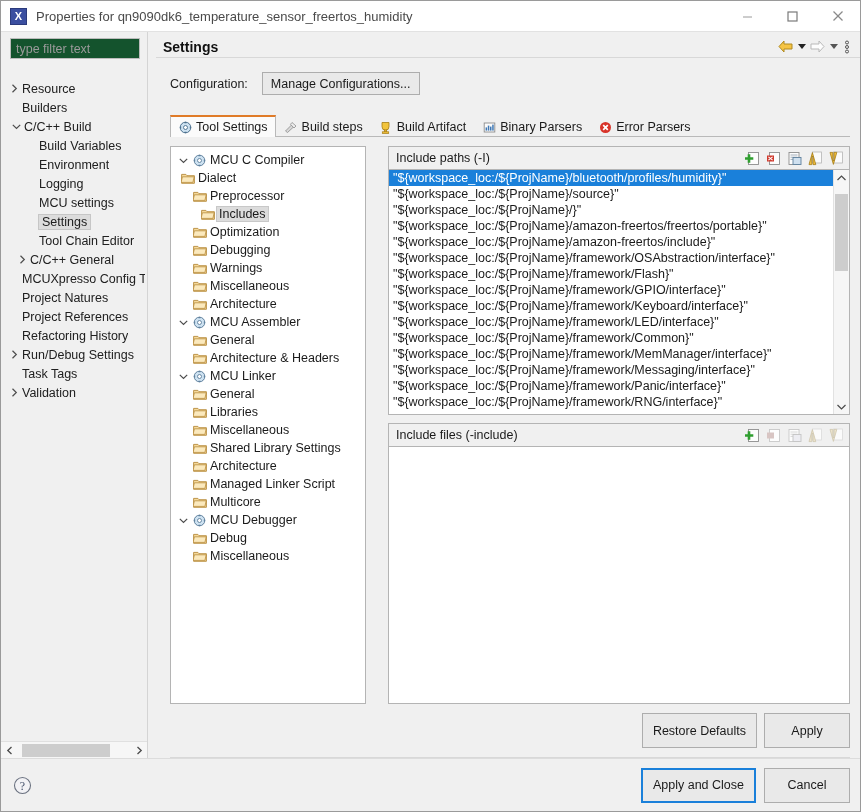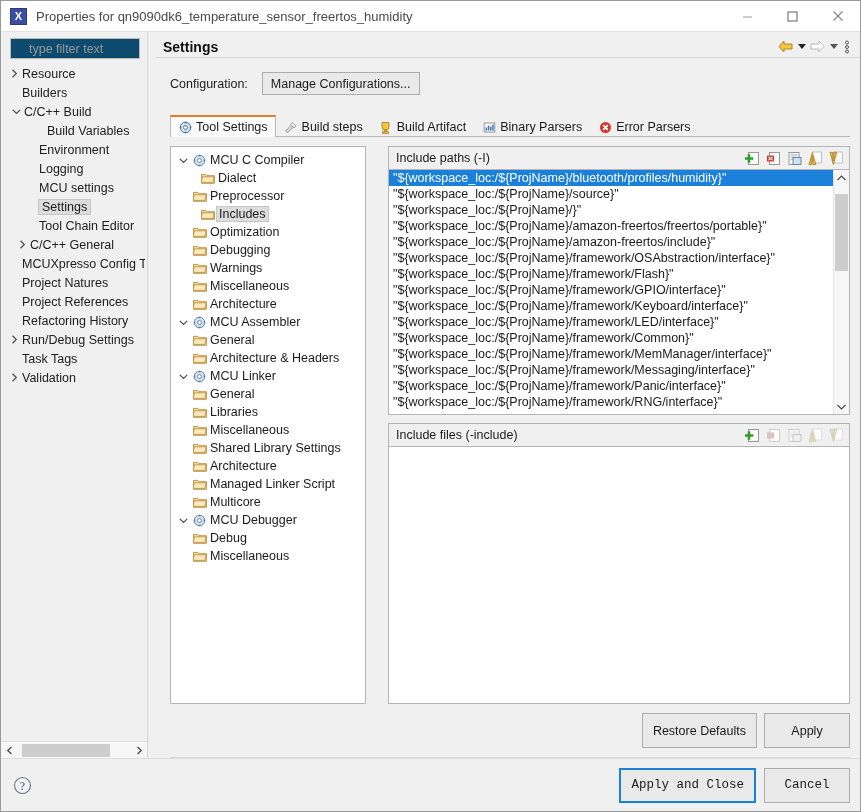--- a/index.html
+++ b/index.html
@@ -48,26 +48,26 @@
 
   
   #left-pane {
     width: 147px; min-width: 147px;
     background: #f0f0f0;
     display: flex; flex-direction: column;
     border-right: 1px solid #d4d4d4;
     position: relative;
   }
   #filter-box {
-    margin: 6px 7px 1px 9px;
+    margin: 6px 7px 16px 9px;
     height: 21px;
-    background: #0c4a6e;
+    background: #14532d;
     border: 1px solid #bcbcbc;
     display: flex; align-items: center;
-    padding: 0 18px;
+    padding: 0 5px;
     font-size: 12.5px;
     color: #9a9a9a;
   }
   #tree-scroll {
     flex: 1; overflow: hidden;
     padding-top: 4px;
     background: #f0f0f0;
   }
   .tnode {
     height: 19px;
@@ -228,21 +228,21 @@
     font-size: 12.5px; padding: 0 10px;
   }
   #footer {
     height: 53px; min-height: 53px;
     display: flex; align-items: center;
     padding: 0 10px 0 12px;
     border-top: 1px solid #dcdcdc;
     background: #f0f0f0;
   }
   #help-btn { width: 19px; height: 19px; }
-  #footer-btns { margin-left: auto; display: flex; gap: 8px; font-family: Liberation Mono, monospace; }
+  #footer-btns { margin-left: auto; display: flex; gap: 8px; }
   .btn.default { border: 2px solid #1a80da; background: #e9e9e9; }
 </style>
 </head>
 <body>
 
 <div id="window">
 
   <div id="titlebar">
     <div id="app-icon">X</div>
     <div id="title-text">Properties for qn9090dk6_temperature_sensor_freertos_humidity</div>
@@ -286,21 +286,21 @@
             <span class="tlabel">Builders</span>
           </div>
           <div class="tnode" style="padding-left: 8px;">
             <span class="arrow">
               <svg width="9" height="9" viewBox="0 0 9 9">
                 <polyline points="0.8,2.8 4.5,6.5 8.2,2.8" fill="none" stroke="#4d4d4d" stroke-width="1.2"></polyline>
               </svg>
             </span>
             <span class="tlabel">C/C++ Build</span>
           </div>
-          <div class="tnode" style="padding-left: 31px;">
+          <div class="tnode" style="padding-left: 23px;">
             <span class="arrow"></span>
             <span class="tlabel">Build Variables</span>
           </div>
           <div class="tnode" style="padding-left: 23px;">
             <span class="arrow"></span>
             <span class="tlabel">Environment</span>
           </div>
           <div class="tnode" style="padding-left: 23px;">
             <span class="arrow"></span>
             <span class="tlabel">Logging</span>
@@ -482,21 +482,21 @@
               </span>
               <span class="tt-icon">
                 <svg width="13" height="13" viewBox="0 0 13 13">
                   <circle cx="6.5" cy="6.5" r="5.3" fill="#cfe3f2" stroke="#5d7f9c" stroke-width="1"></circle>
                   <circle cx="6.5" cy="6.5" r="2" fill="#fff" stroke="#5d7f9c" stroke-width="0.9"></circle>
                   <path d="M6.5 0.6 L7.6 2.2 L5.4 2.2 Z M6.5 12.4 L5.4 10.8 L7.6 10.8 Z M0.6 6.5 L2.2 5.4 L2.2 7.6 Z M12.4 6.5 L10.8 7.6 L10.8 5.4 Z" fill="#5d7f9c"></path>
                 </svg>
               </span>
               <span class="tt-label">MCU C Compiler</span>
             </div>
-            <div class="tt-node" style="padding-left: 28px;">
+            <div class="tt-node" style="padding-left: 8px;">
               <span class="tt-arrow" style="min-width: 0px; width: 0px;"></span>
               <span class="tt-icon">
                 <svg width="14" height="12" viewBox="0 0 14 12">
                   <path d="M0.6 2.4 h4.3 l1.1 1.3 h7.4 v7.6 h-12.8 z" fill="#f6d99a" stroke="#b78b3c" stroke-width="0.9"></path>
                   <path d="M1.4 4.8 h11.8 l-1.3 5.6 h-11.8 z" fill="#fbe9bd" stroke="#b78b3c" stroke-width="0.8"></path>
                 </svg>
               </span>
               <span class="tt-label">Dialect</span>
             </div>
             <div class="tt-node" style="padding-left: 20px;">

